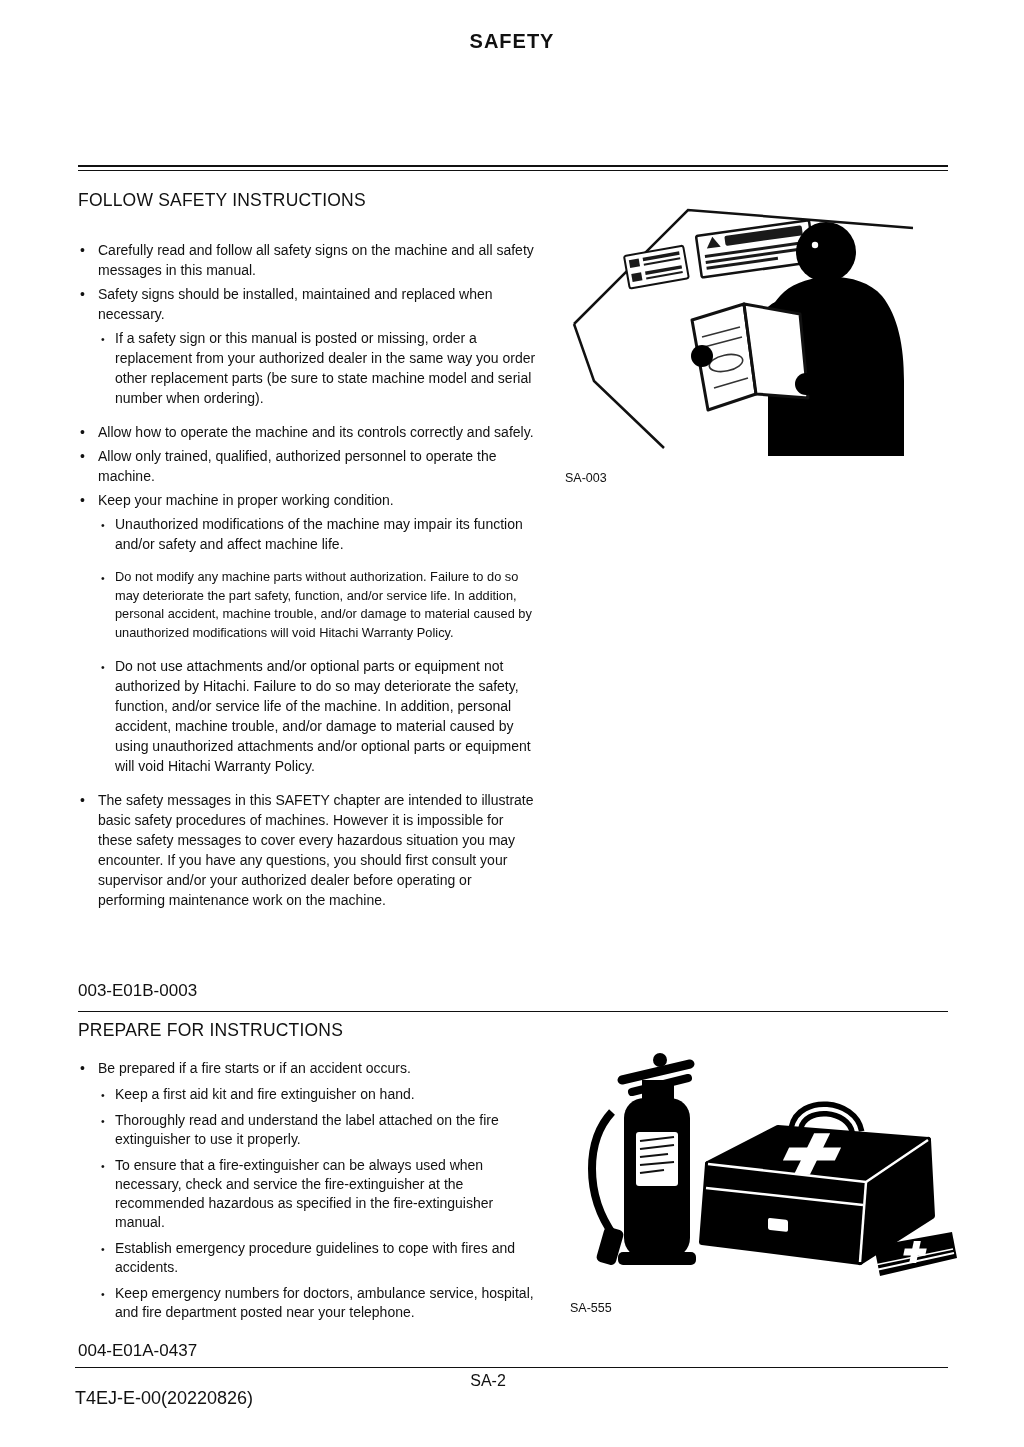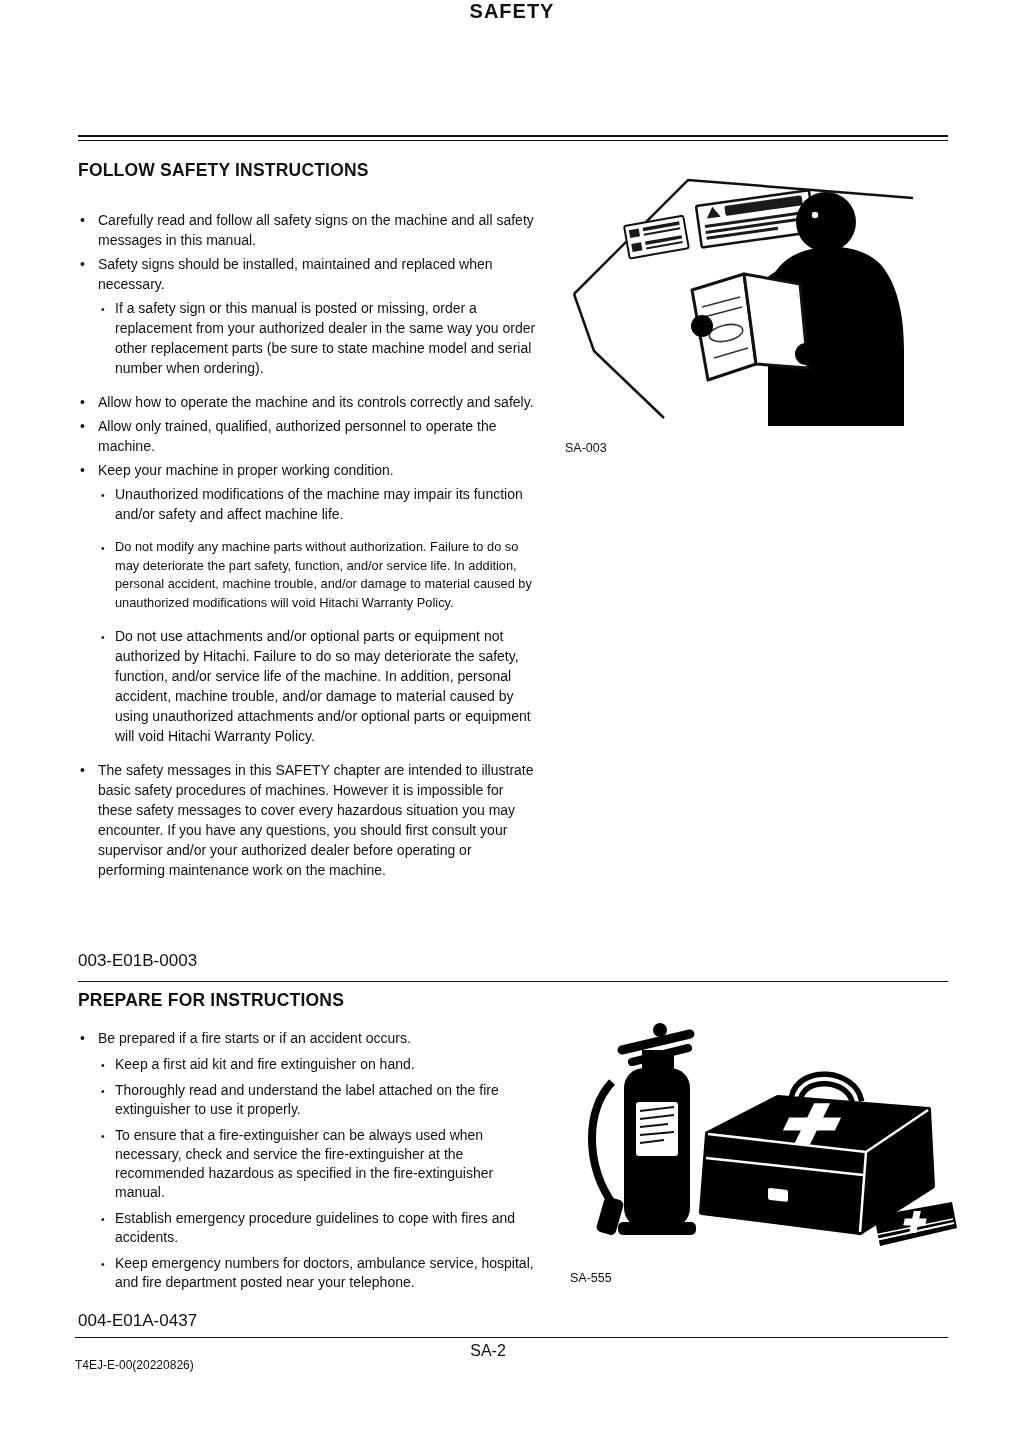--- a/index.html
+++ b/index.html
@@ -3,34 +3,34 @@
 <meta charset="utf-8">
 <style>
   * { margin:0; padding:0; box-sizing:border-box; }
   html,body { background:#fff; }
   body {
     width:1024px; height:1447px;
     position:relative; overflow:hidden;
     font-family:"Liberation Sans", sans-serif;
     color:#111;
   }
-  .abs { position:absolute; }
+  .abs { position:absolute;margin-top:30px; }
 
   
   .page-title {
     left:0; top:104; width:1024px;
     text-align:center; font-size:20px; font-weight:bold; letter-spacing:1px;
   }
   .title-rule {
     left:78px; top:135px; width:870px; height:6px;
     border-top:2.5px solid #111; border-bottom:1.2px solid #111;
   }
 
   
-  .sec-heading { font-size:17.5px; font-weight:bold; letter-spacing:0.2px; }
+  .sec-heading { font-size:17.5px; font-weight:normal; letter-spacing:0.2px; }
   .h1 { left:78px; top:160px; }
   .h2 { left:78px; top:990px; }
   .sec-divider { left:78px; top:981px; width:870px; height:0; border-top:1.2px solid #111; }
 
   
   .list { width:462px; font-size:14px; line-height:20px; }
   .list1 { left:78px; top:206px; }
   .list2 { left:78px; top:1029px; line-height:19px; }
   .li { position:relative; margin-top:4px; }
   .li .marker { position:absolute; top:0; }
@@ -50,21 +50,21 @@
   .fig-caption { font-size:12.5px; text-align:left; width:380px; }
   .cap1 { left:565px; top:441px; }
   .cap2 { left:570px; top:1271px; }
 
   .fig1 { left:568px; top:166px; width:390px; height:272px; }
   .fig2 { left:560px; top:1006px; width:400px; height:258px; }
 
   
   .footer-rule { left:75px; top:1337px; width:873px; height:0; border-top:1.2px solid #111; }
   .page-number { left:0; top:1342px; width:976px; text-align:center; font-size:16px; }
-  .doc-code { left:75px; top:1358px; font-size:12px; }
+  .doc-code { left:75px; top:1358px; font-size:18px; }
 </style>
 </head>
 <body>
 
 <div class="abs page-title">SAFETY</div>
 <div class="abs title-rule"></div>
 
 <div class="abs sec-heading h1">FOLLOW SAFETY INSTRUCTIONS</div>
 
 <div class="abs list list1">

